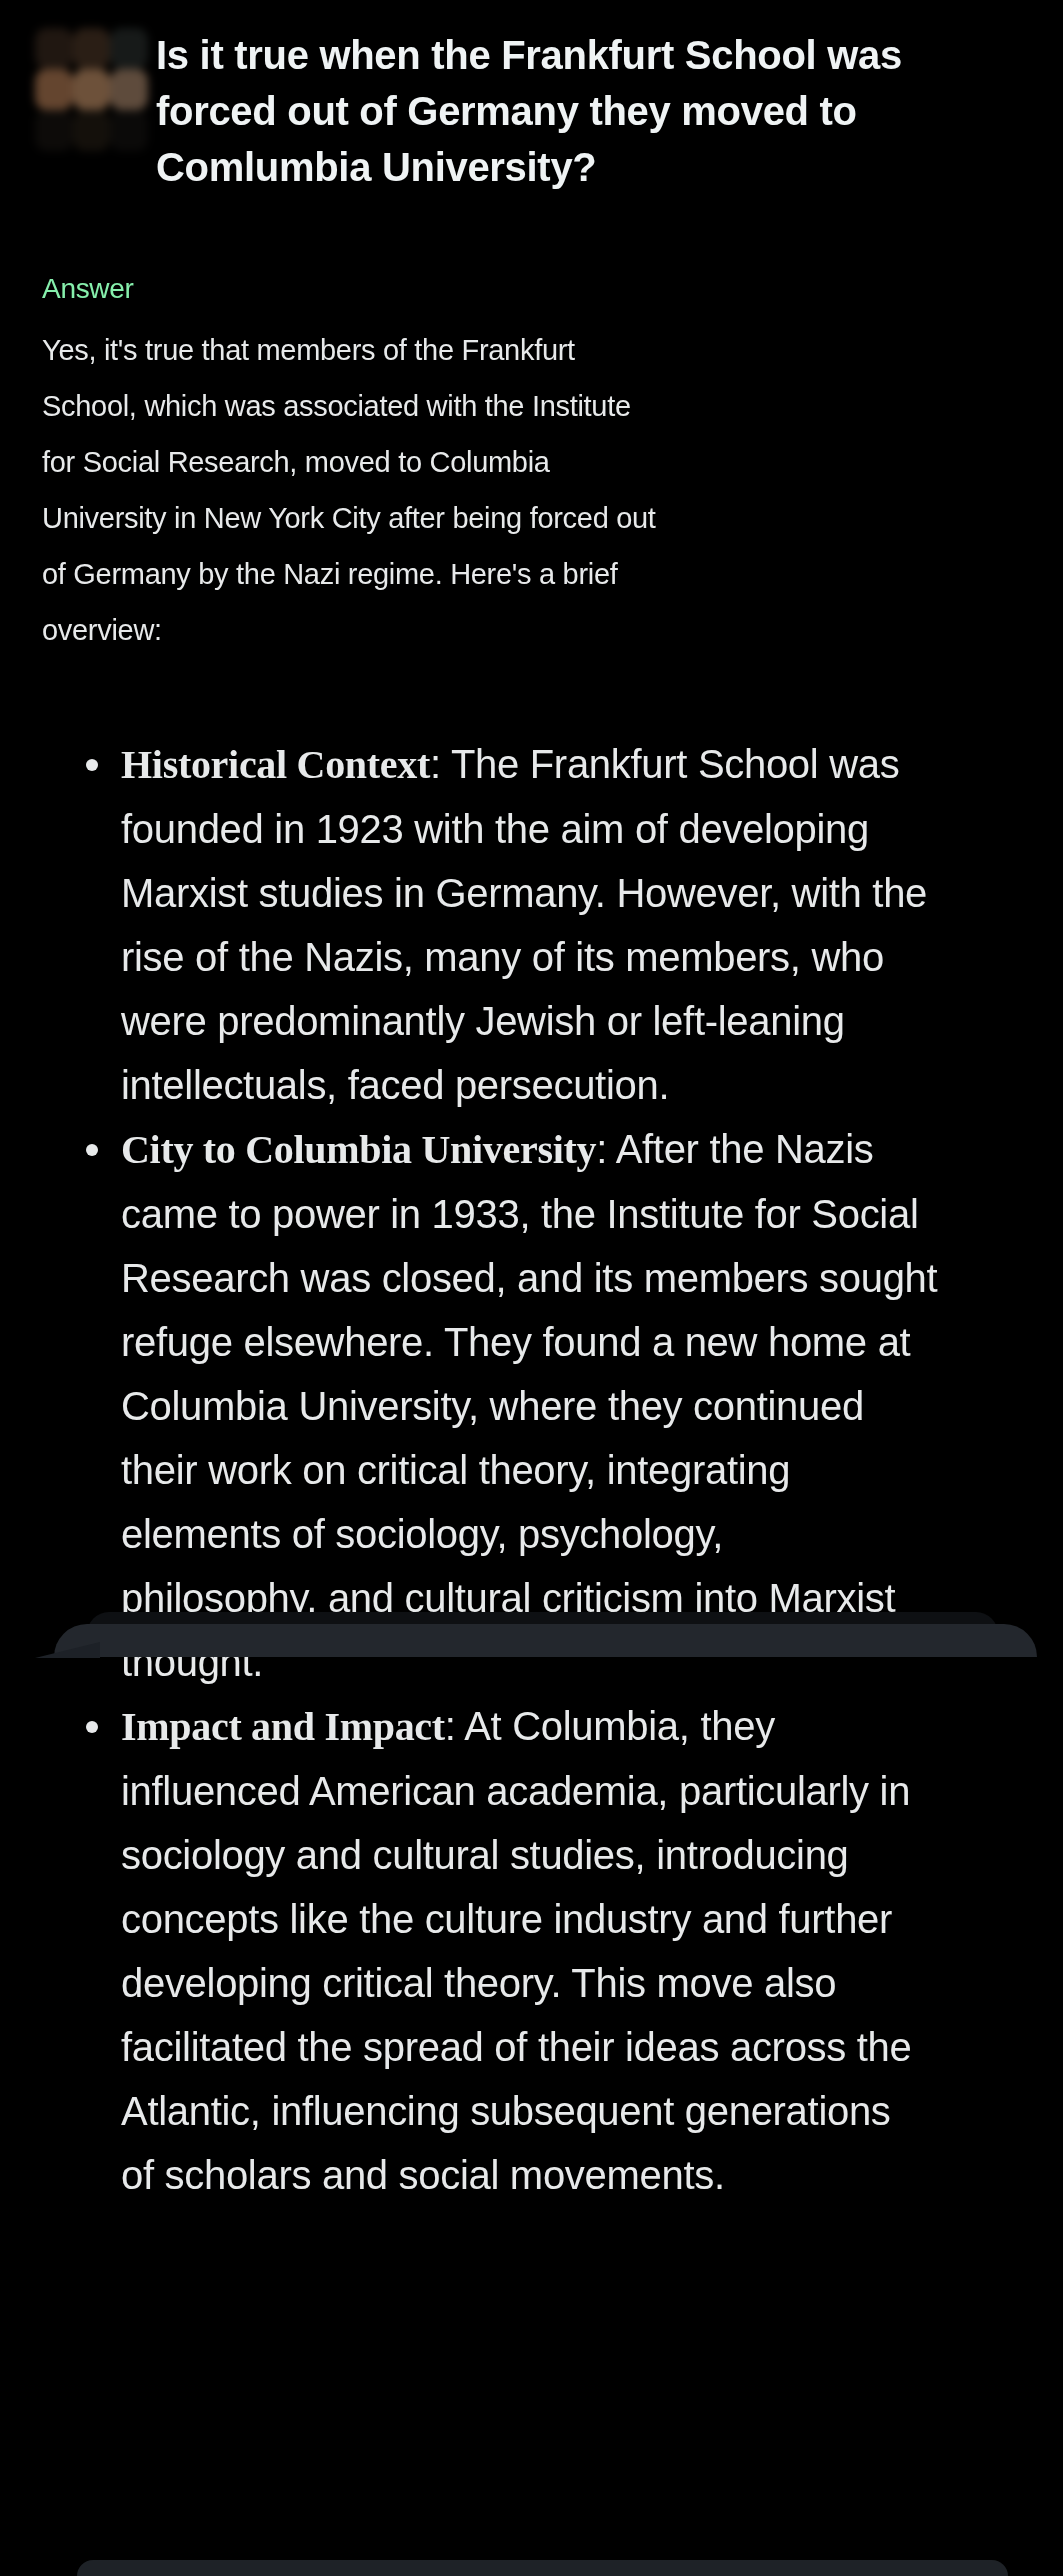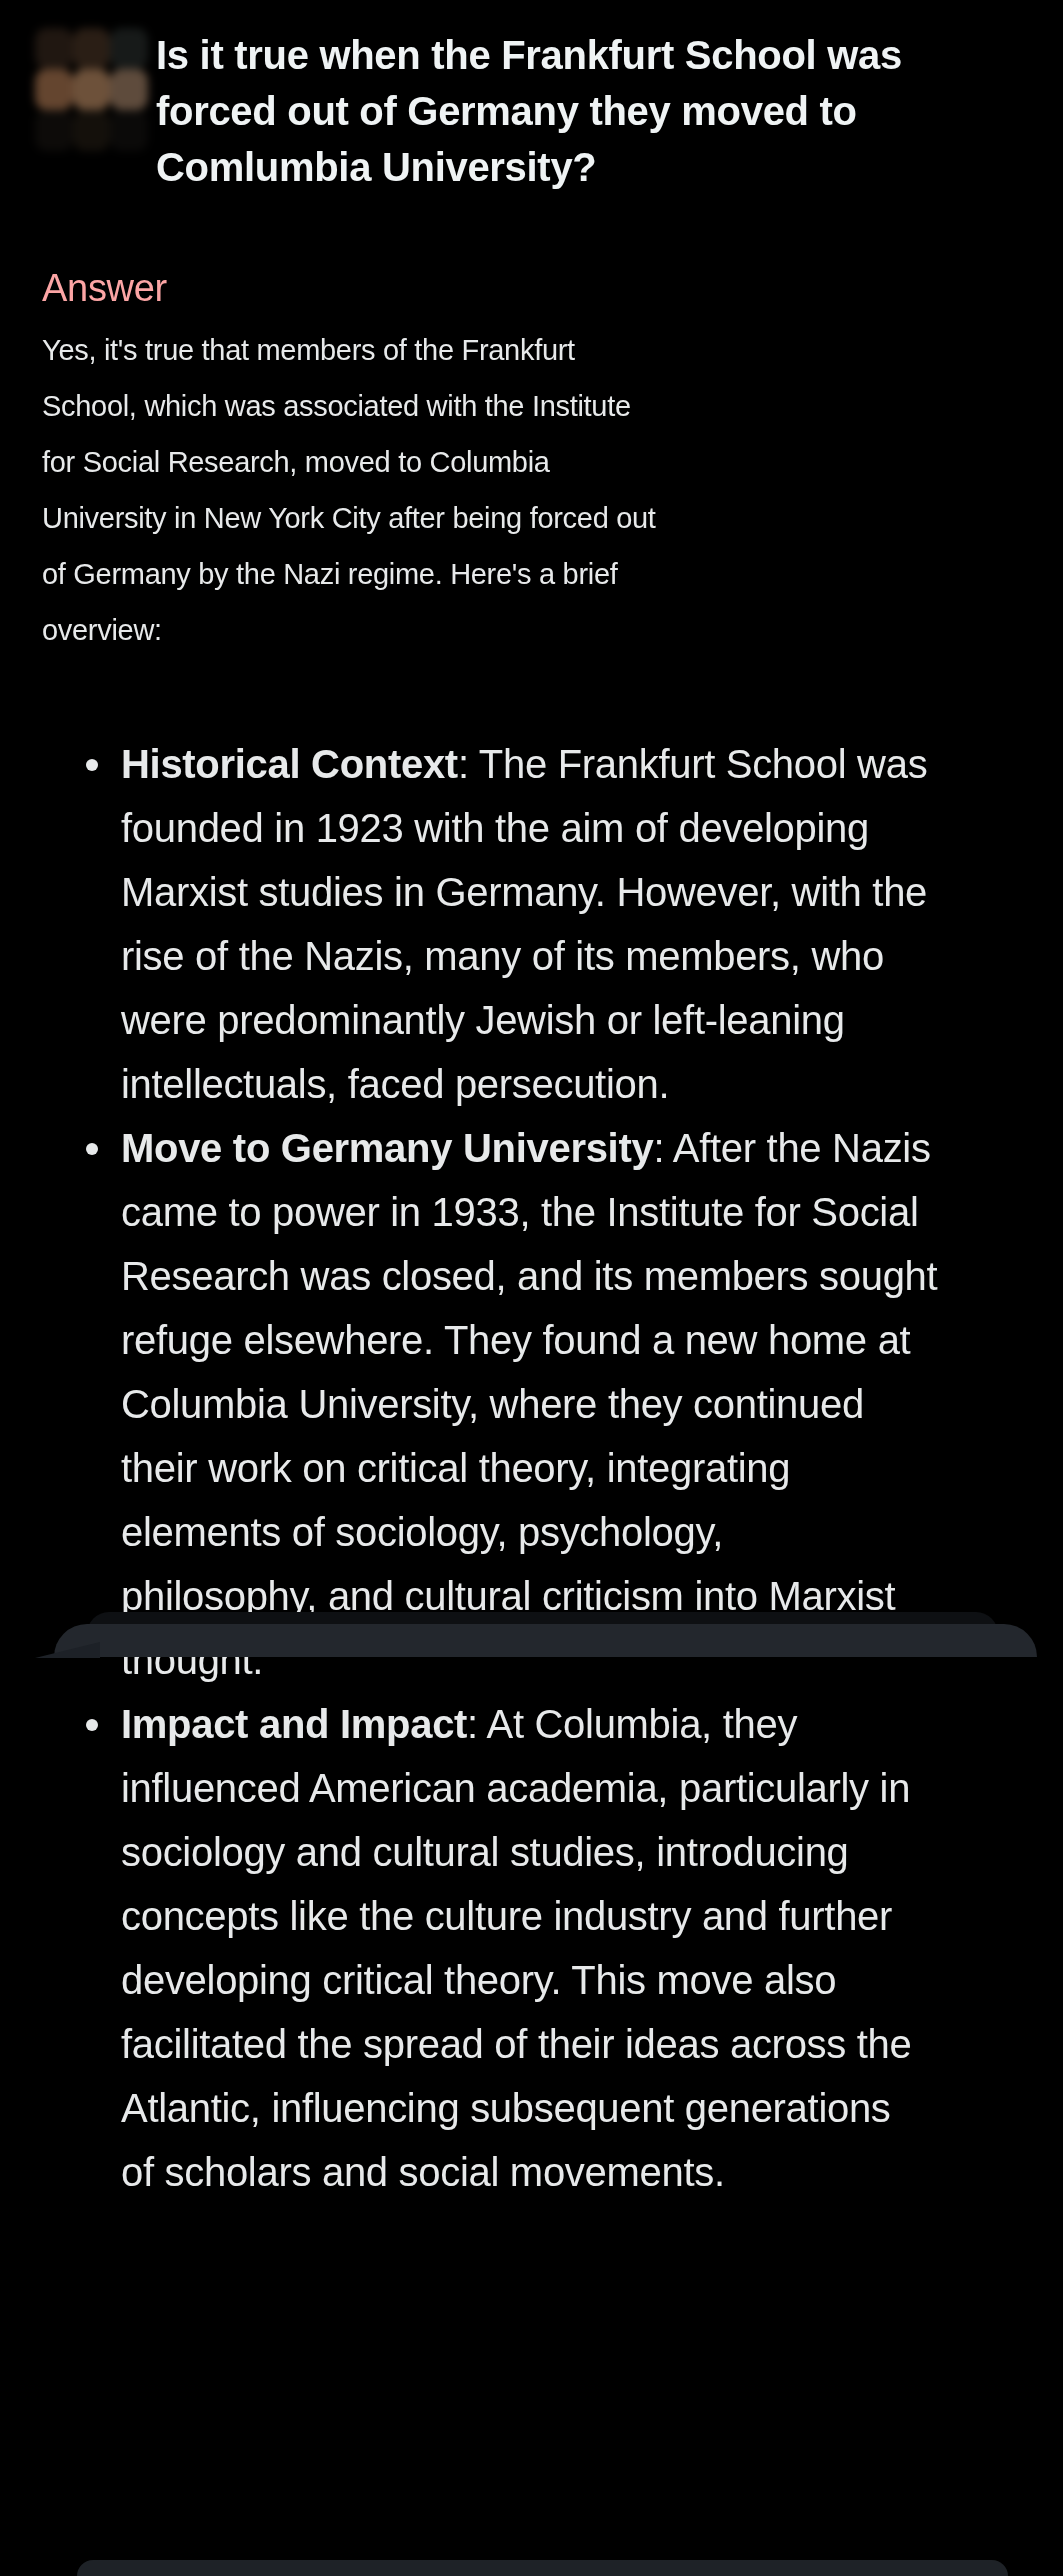--- a/index.html
+++ b/index.html
@@ -19,37 +19,37 @@
   .avatar span{display:block;width:100%;height:100%;border-radius:30%;}
   .question-text{
     position:absolute;left:156px;top:27px;margin:0;
     width:880px;
     font-size:40px;line-height:56px;font-weight:700;color:#eff3f4;
     white-space:pre-line;
   }
   
   .content{position:absolute;left:42px;top:267px;width:1000px;}
   .answer-label{
-    font-size:38px;line-height:43px;font-weight:400;color:#fca5a5;
+    font-size:28px;line-height:43px;font-weight:400;color:#86efac;
     margin:0 0 12px 0;
   }
   .para{
     margin:0;font-size:29px;line-height:56px;font-weight:400;color:#e7e9ea;
     white-space:pre-line;
   }
   ul.bullets{list-style:none;margin:74px 0 0 0;padding:0;}
   ul.bullets li{
     position:relative;padding-left:79px;
     font-size:40px;line-height:64px;color:#e7e9ea;
   }
   ul.bullets li .dot{
     position:absolute;left:44px;top:27px;width:12px;height:12px;
     border-radius:50%;background:#e7e9ea;
   }
-  ul.bullets li strong{font-weight:700;}
+  ul.bullets li strong{font-weight:700;font-family:Liberation Serif, serif;}
   .rest{white-space:pre-line;}
   .closing{margin-top:69px;}
   
   .seam-shadow{
     position:absolute;left:87px;top:1612px;width:911px;height:26px;
     background:#0e1013;border-radius:22px 22px 0 0;z-index:4;
   }
   .seam-band{
     position:absolute;left:54px;top:1624px;width:983px;height:33px;
     background:#23272d;border-radius:38px 38px 0 0;z-index:5;
@@ -101,21 +101,21 @@
         <span class="dot"></span>
         <strong>Historical Context</strong><span>: </span><span class="rest">The Frankfurt School was
 founded in 1923 with the aim of developing
 Marxist studies in Germany. However, with the
 rise of the Nazis, many of its members, who
 were predominantly Jewish or left-leaning
 intellectuals, faced persecution.</span>
       </li>
       <li>
         <span class="dot"></span>
-        <strong>Move to Germany University</strong><span>: </span><span class="rest">After the Nazis
+        <strong>City to Columbia University</strong><span>: </span><span class="rest">After the Nazis
 came to power in 1933, the Institute for Social
 Research was closed, and its members sought
 refuge elsewhere. They found a new home at
 Columbia University, where they continued
 their work on critical theory, integrating
 elements of sociology, psychology,
 philosophy, and cultural criticism into Marxist
 thought.</span>
       </li>
       <li>

